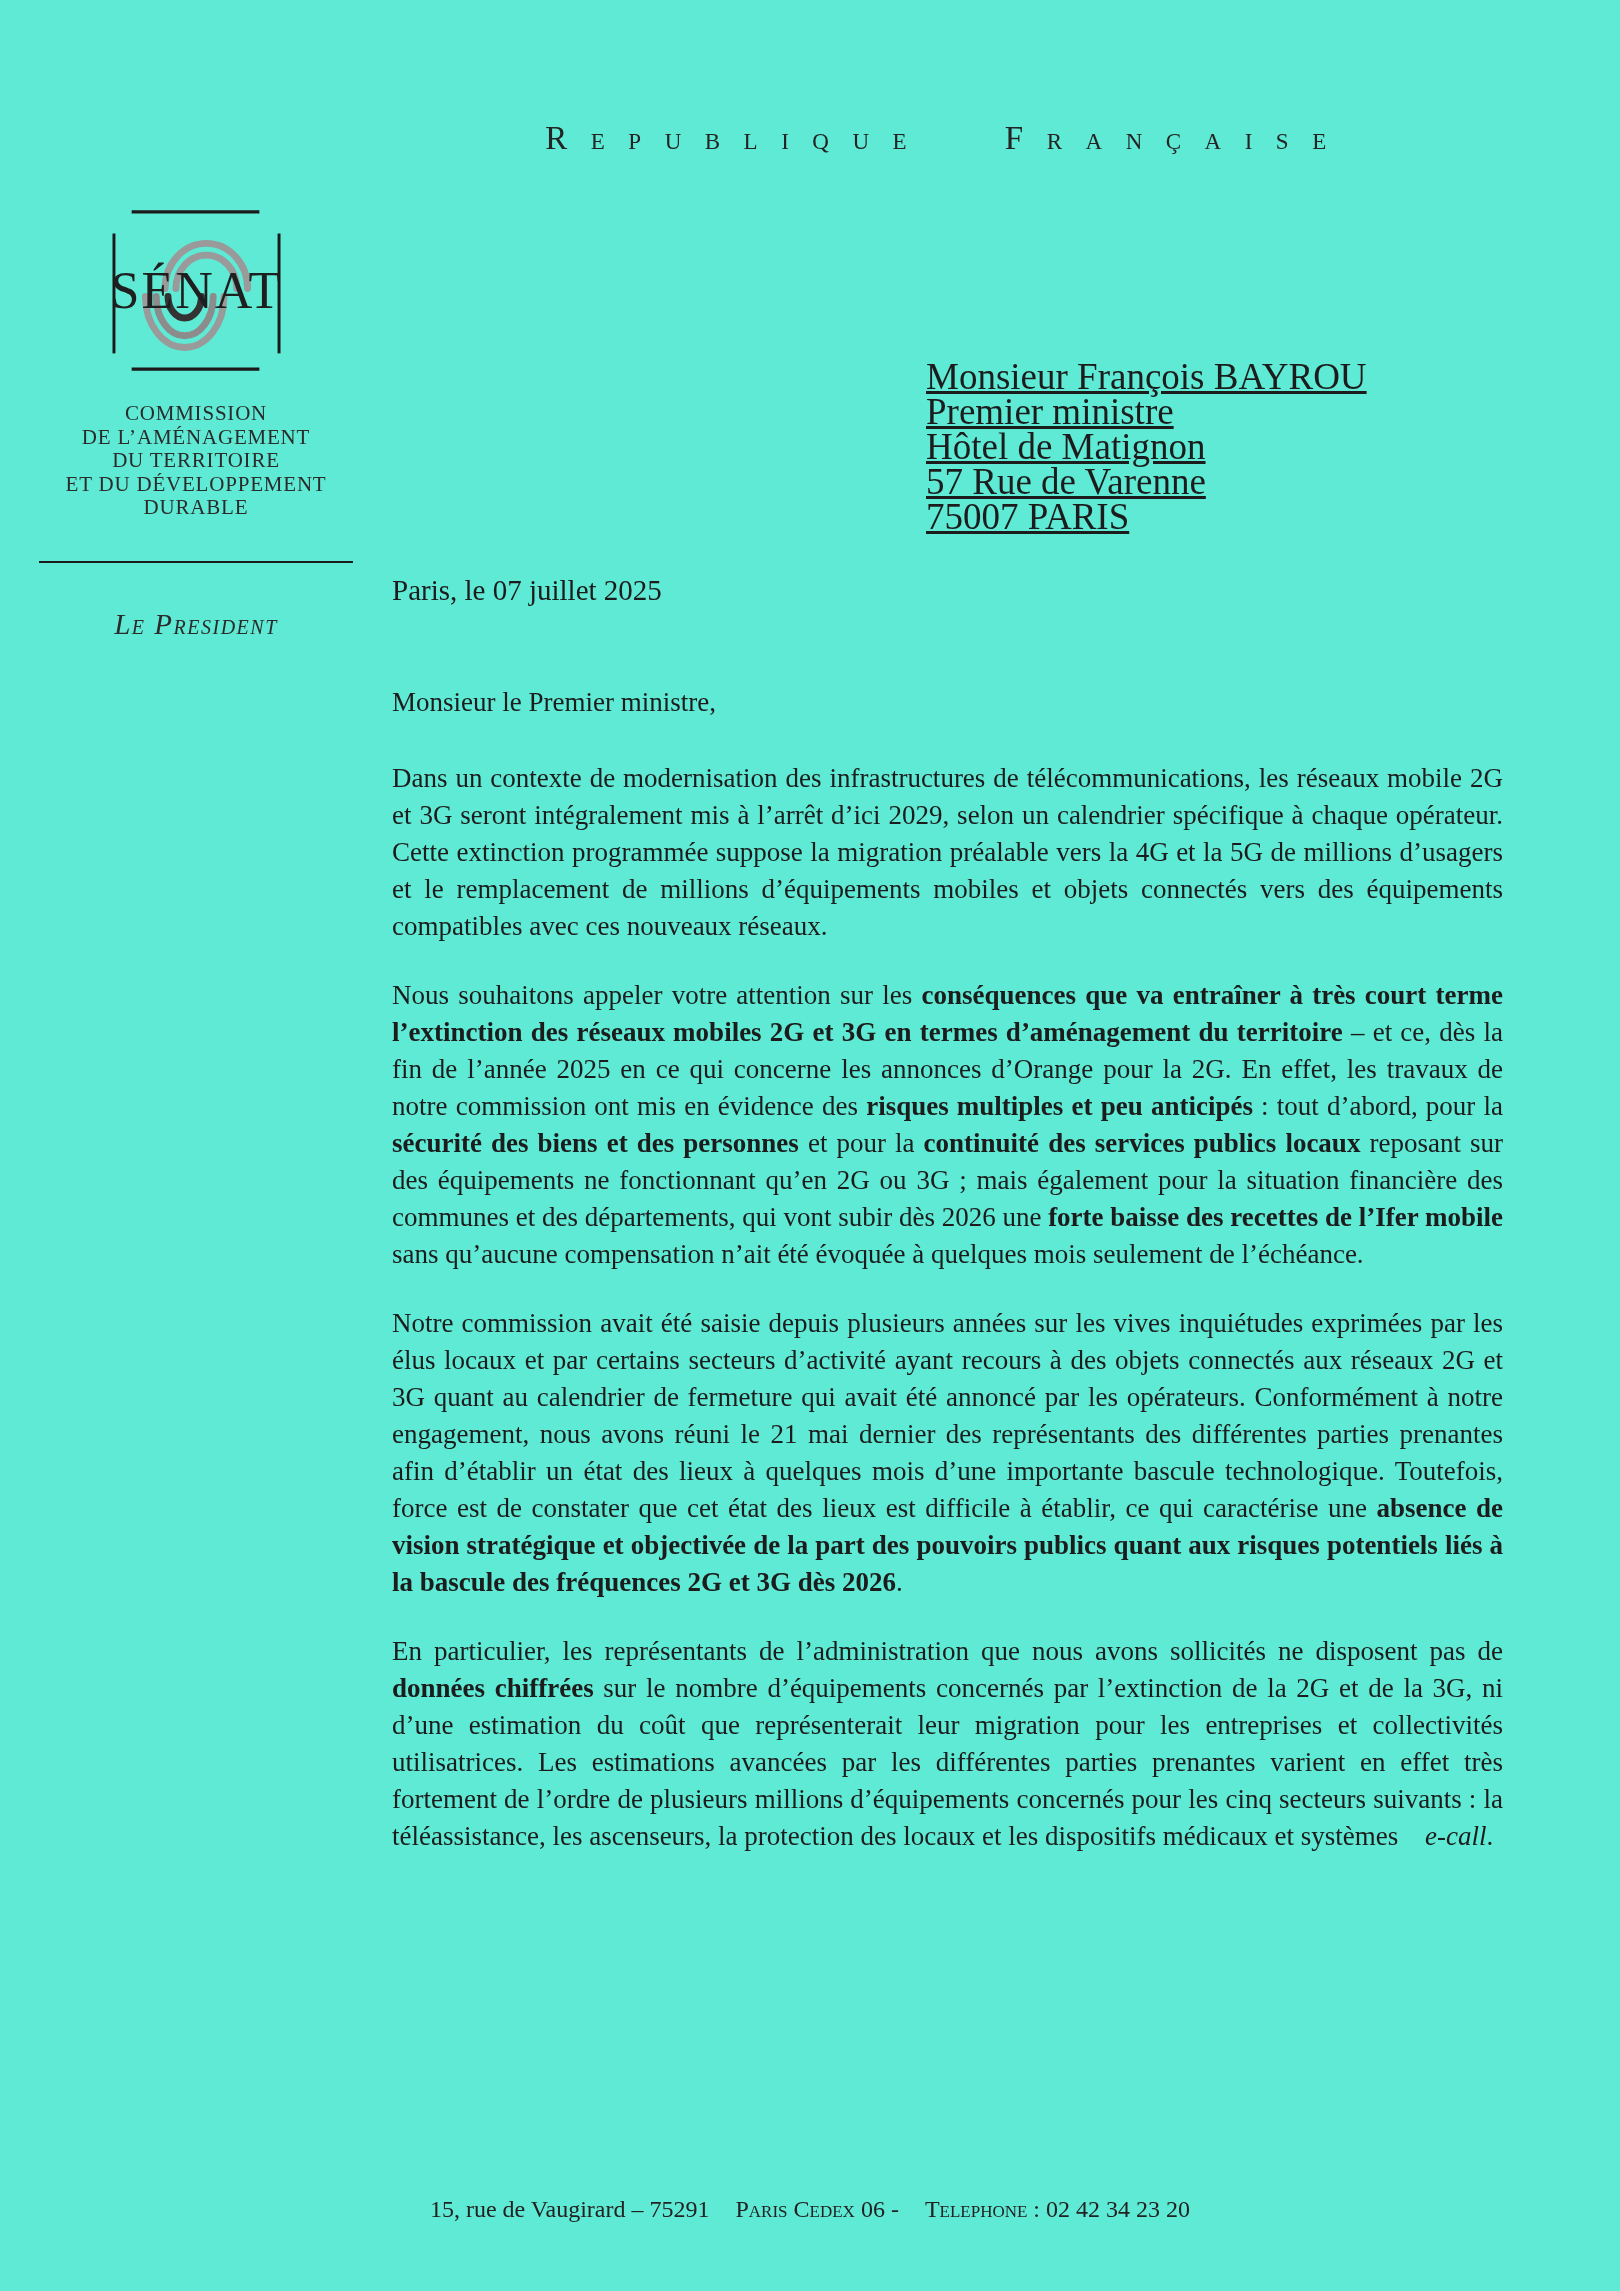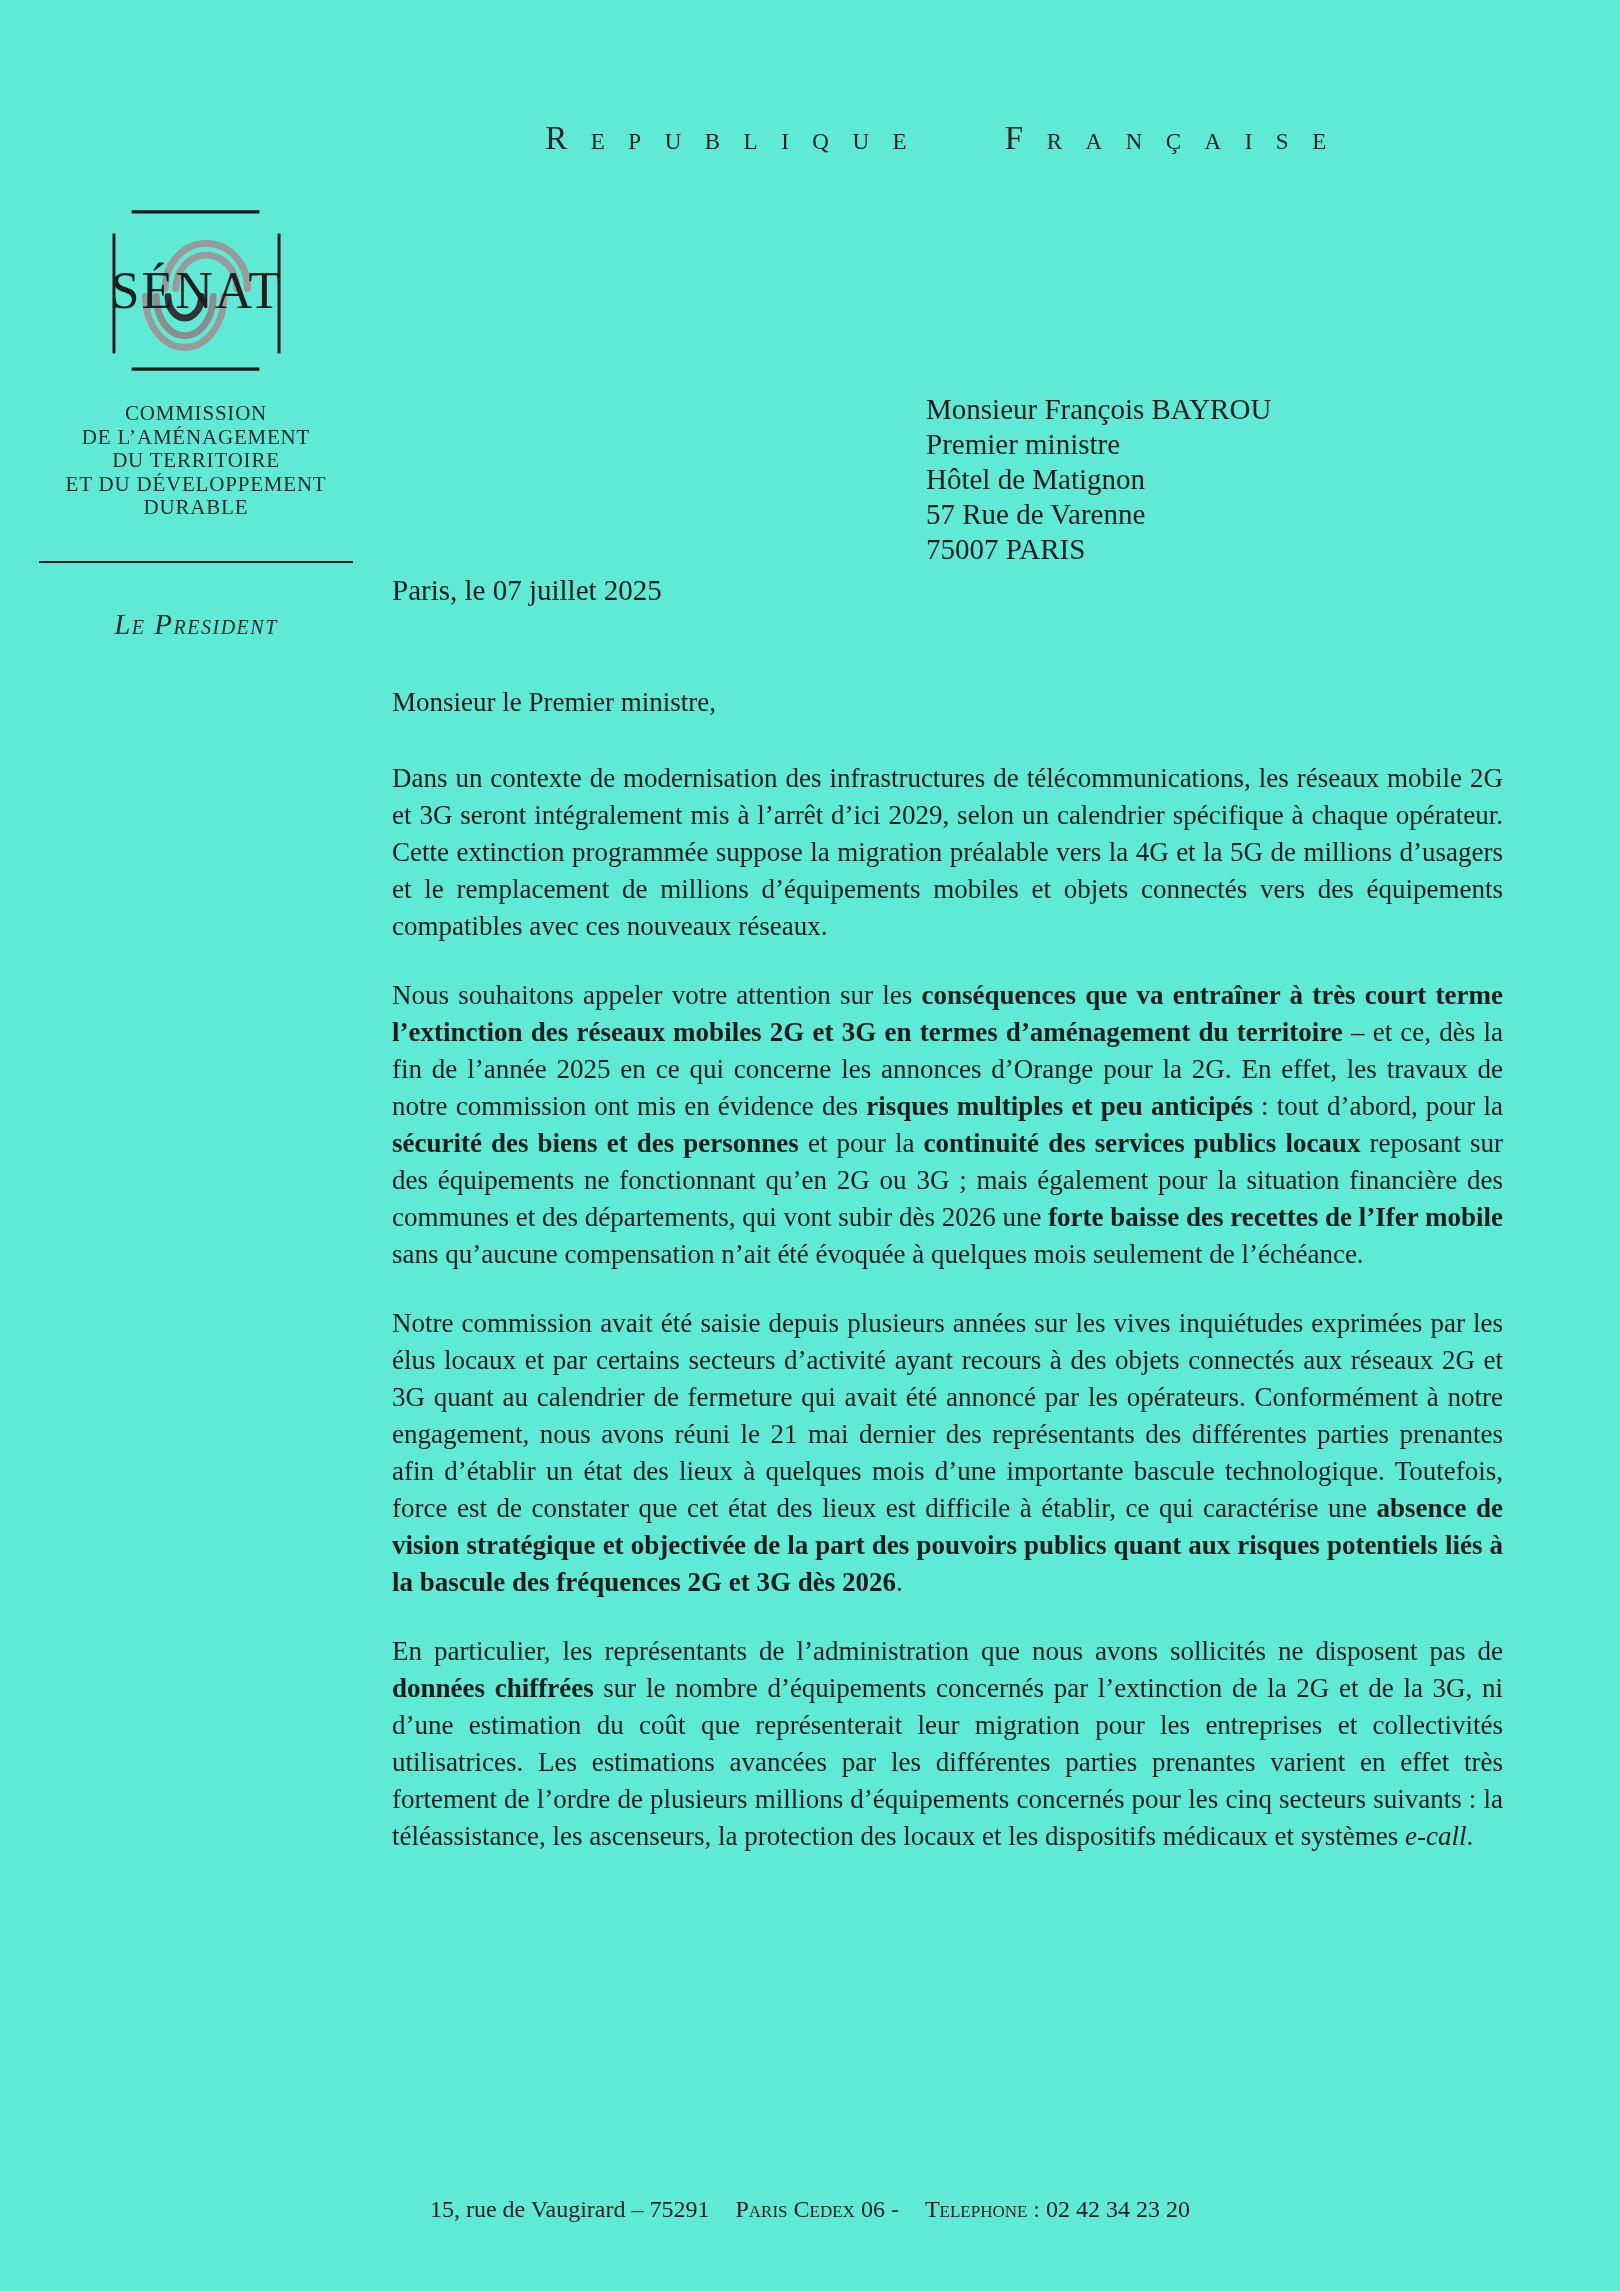--- a/index.html
+++ b/index.html
@@ -57,23 +57,24 @@
     font-variant: small-caps;
     font-size: 29px;
     letter-spacing: 1.5px;
     color: #2b2b2b;
   }
 
   
   .recipient {
     position: absolute;
     left: 926px;
-    top: 392px;
-    font-size: 29px;
+    top: 359px;
+    font-size: 37px;
     line-height: 35px;
+    text-decoration: underline;
   }
 
   
   .dateline {
     position: absolute;
     left: 392px;
     top: 574px;
     font-size: 29px;
   }
 
@@ -86,21 +87,21 @@
     font-size: 27px;
   }
   .salutation { margin: 0 0 39px 0; line-height: 37px; }
   .para {
     margin: 0 0 32px 0;
     line-height: 37px;
     text-align: justify;
   }
   .run-n { font-weight: normal; }
   .run-b { font-weight: bold; }
-  .run-i { font-style: italic; }
+  .run-i { font-style: italic; margin-left: 20px; }
   .run-sc { font-variant: small-caps; margin-left: 20px; }
 
   
   .footer {
     position: absolute;
     left: 0;
     top: 2196px;
     width: 100%;
     text-align: center;
     font-size: 24px;

